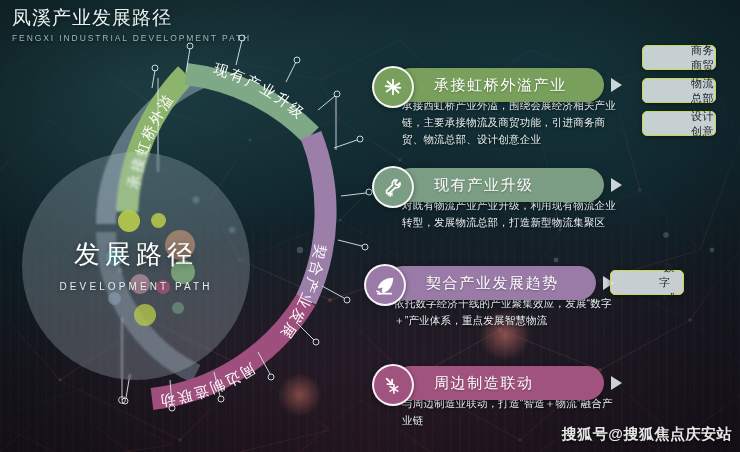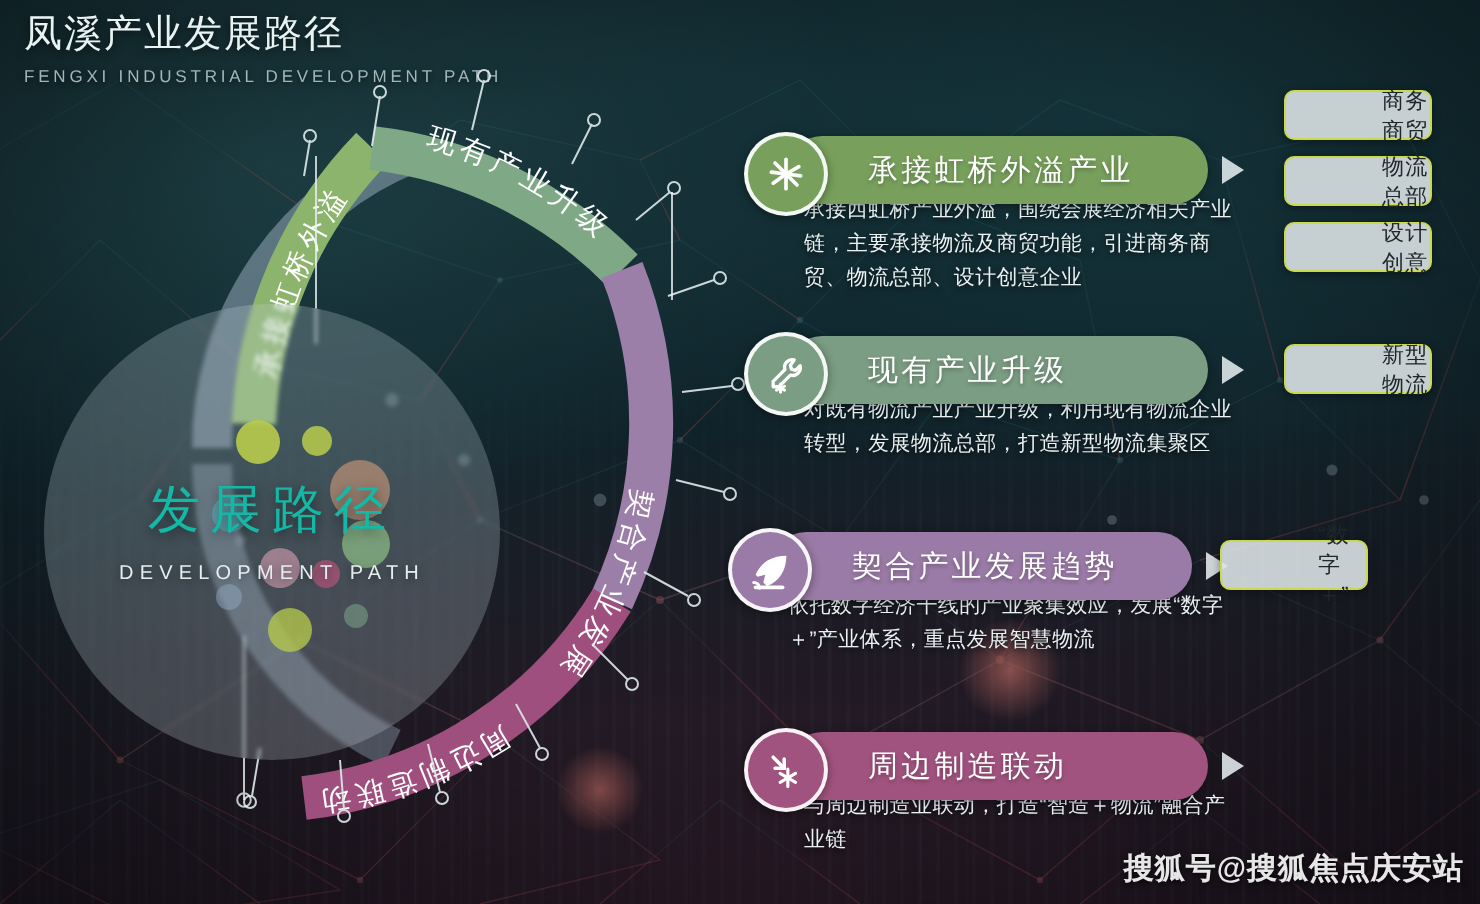--- a/index.html
+++ b/index.html
@@ -51,21 +51,21 @@
     background:rgba(196,214,222,.26);
     backdrop-filter:blur(1px);
   }
   .dots{position:absolute;inset:0;}
   .dot{position:absolute;border-radius:50%;}
   .hub-text{
     position:absolute;left:0;right:0;top:50%;transform:translateY(-52%);
     text-align:center;
   }
   .hub-cn{
-    font-size:26px;color:#14b8a6;letter-spacing:5px;font-weight:400;
+    font-size:26px;color:#ffffff;letter-spacing:5px;font-weight:400;
     text-shadow:0 2px 6px rgba(0,0,0,.45);
   }
   .hub-en{
     font-size:10px;color:#e4edf0;letter-spacing:3.1px;margin-top:9px;
     text-shadow:0 1px 4px rgba(0,0,0,.45);
   }
 
   
   .rings{position:absolute;left:0;top:0;}
 
@@ -413,18 +413,17 @@
         </svg>
       </div>
       <div class="tri"></div>
     </div>
     <div class="card-body">与周边制造业联动，打造“智造＋物流”融合产业链</div>
   </div>
 
   <div class="tag" style="left:642px;top:45px;">商务商贸</div>
   <div class="tag" style="left:642px;top:111px;">设计创意</div>
   <div class="tag" style="left:642px;top:78px;">物流总部</div>
-  <div class="tag" style="left:642px;top:172px;">新型物流</div>
   <div class="tag" style="left:610px;top:270px;">“数字＋”</div>
 
   <div class="wm">搜狐号@搜狐焦点庆安站</div>
 
 </div>
 
 </body></html>

